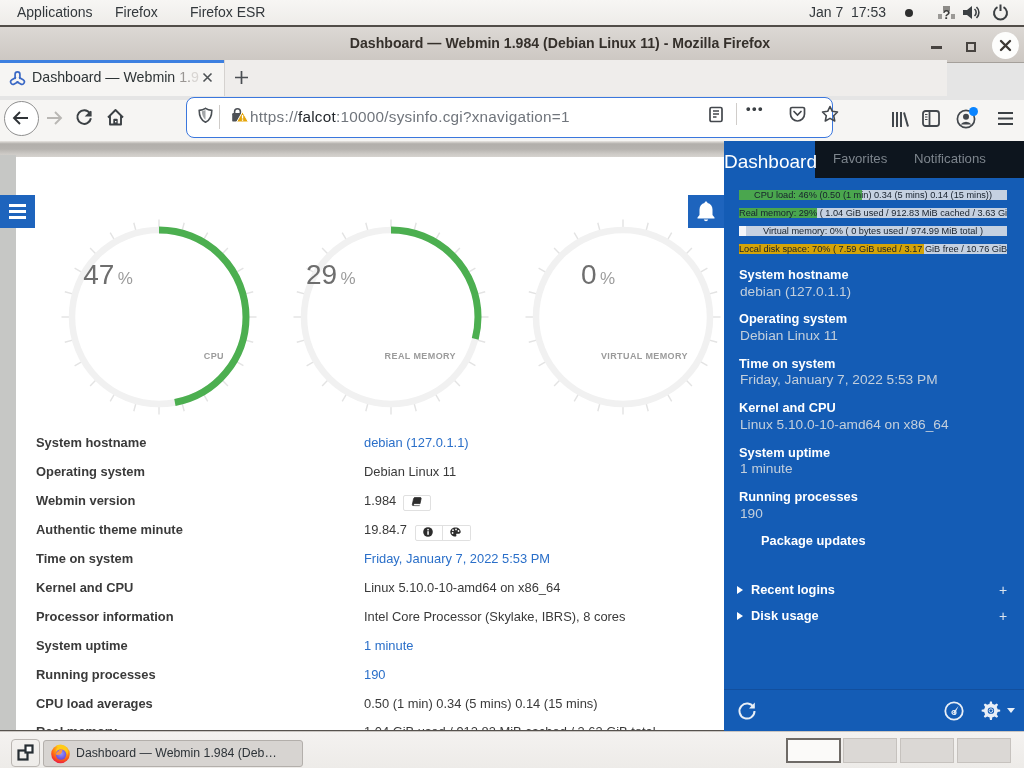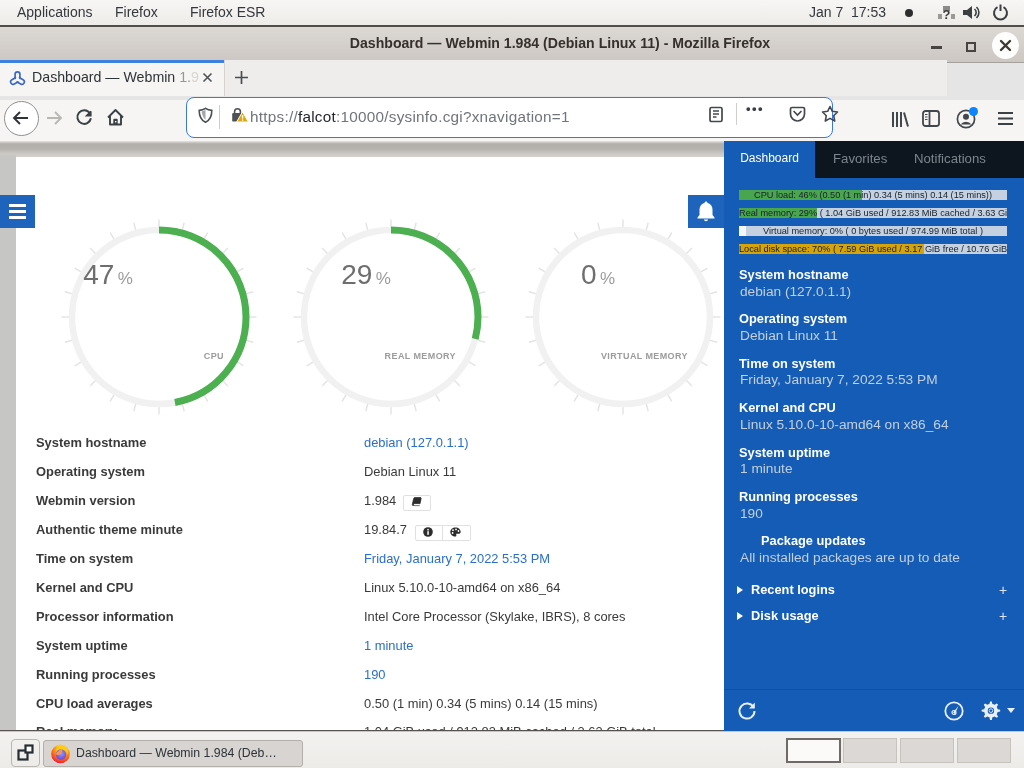--- a/index.html
+++ b/index.html
@@ -29,21 +29,21 @@
 #hambtn{left:0;top:54px;width:35px;height:33px;background:#1e64bd;}
 #bellbtn{left:688px;top:54px;width:36px;height:33px;background:#1e64bd;}
 
 .trow{position:absolute;left:0;width:724px;height:29px;}
 .tl{position:absolute;left:36px;top:7px;font-size:12.9px;font-weight:bold;color:#3a3a3a;white-space:nowrap;}
 .tv{position:absolute;left:364px;top:7px;font-size:12.9px;color:#3a3a3a;white-space:nowrap;}
 .lnk{color:#2a6fc9;}
 
 #sidebar{left:724px;top:0;width:300px;height:590px;background:#145cb5;}
 #sbtabs{left:0;top:0;width:300px;height:37px;background:#0d151e;}
-#sbtab1{left:0;top:0;width:91px;height:37px;background:#145cb5;color:#fff;font-size:12px;}
+#sbtab1{left:0;top:0;width:91px;height:37px;background:#145cb5;color:#fff;font-size:19px;}
 .sbtabtx{position:absolute;top:10px;width:100%;text-align:center;}
 .sbtab{position:absolute;top:10px;font-size:13.2px;color:#7d858d;}
 .pbar{position:absolute;left:15px;width:268px;height:10px;background:#c5d1e1;font-size:9.2px;line-height:10.4px;color:#16202c;white-space:nowrap;overflow:hidden;}
 .pfill{position:absolute;left:0;top:0;height:10px;}
 .ptx{position:absolute;top:0;left:0;width:268px;text-align:center;}
 .sh{position:absolute;left:15px;font-size:12.8px;font-weight:bold;color:#fff;white-space:nowrap;}
 .sv{position:absolute;left:16px;font-size:13.7px;color:#c3cfdc;white-space:nowrap;}
 .plus{position:absolute;left:275px;font-size:14px;color:#dde5ee;}
 #sbfoot{left:0;top:548px;width:300px;height:42px;border-top:1px solid #124f9e;}
 
@@ -240,21 +240,21 @@
           <line x1="-85.5" y1="22.9" x2="-94.2" y2="25.2" stroke="#e3e3e3" stroke-width="1.4"></line>
           <line x1="-88.5" y1="0.0" x2="-97.5" y2="0.0" stroke="#e3e3e3" stroke-width="1.4"></line>
           <line x1="-85.5" y1="-22.9" x2="-94.2" y2="-25.2" stroke="#e3e3e3" stroke-width="1.4"></line>
           <line x1="-76.6" y1="-44.3" x2="-84.4" y2="-48.8" stroke="#e3e3e3" stroke-width="1.4"></line>
           <line x1="-62.6" y1="-62.6" x2="-68.9" y2="-68.9" stroke="#e3e3e3" stroke-width="1.4"></line>
           <line x1="-44.3" y1="-76.6" x2="-48.8" y2="-84.4" stroke="#e3e3e3" stroke-width="1.4"></line>
           <line x1="-22.9" y1="-85.5" x2="-25.2" y2="-94.2" stroke="#e3e3e3" stroke-width="1.4"></line>
           <circle cx="0" cy="0" r="87" fill="none" stroke="#f1f1f1" stroke-width="6.5"></circle>
           <circle cx="0" cy="0" r="87" fill="none" stroke="#4caf50" stroke-width="7" stroke-dasharray="158.5 546.6" transform="rotate(-90)"></circle>
         </svg>
-        <div class="abs" style="left:306px;top:117px;width:120px;height:36px;text-align:center;line-height:34px;"><span class="pct">29</span><span class="pctp"> %</span></div>
+        <div class="abs" style="left:306px;top:117px;width:120px;height:36px;line-height:34px;"><span class="pct">29</span><span class="pctp"> %</span></div>
         <div class="abs glabel" style="left:306px;top:210px;width:150px;text-align:right;">REAL MEMORY</div>
         <svg class="abs" style="left:513px;top:66px;" width="220" height="220" viewBox="-110 -110 220 220">
           <line x1="0.0" y1="-88.5" x2="0.0" y2="-97.5" stroke="#e3e3e3" stroke-width="1.4"></line>
           <line x1="22.9" y1="-85.5" x2="25.2" y2="-94.2" stroke="#e3e3e3" stroke-width="1.4"></line>
           <line x1="44.2" y1="-76.6" x2="48.7" y2="-84.4" stroke="#e3e3e3" stroke-width="1.4"></line>
           <line x1="62.6" y1="-62.6" x2="68.9" y2="-68.9" stroke="#e3e3e3" stroke-width="1.4"></line>
           <line x1="76.6" y1="-44.3" x2="84.4" y2="-48.8" stroke="#e3e3e3" stroke-width="1.4"></line>
           <line x1="85.5" y1="-22.9" x2="94.2" y2="-25.2" stroke="#e3e3e3" stroke-width="1.4"></line>
           <line x1="88.5" y1="-0.0" x2="97.5" y2="-0.0" stroke="#e3e3e3" stroke-width="1.4"></line>
           <line x1="85.5" y1="22.9" x2="94.2" y2="25.2" stroke="#e3e3e3" stroke-width="1.4"></line>
@@ -375,21 +375,20 @@
       <div class="sv" style="top:187px;">Debian Linux 11</div>
       <div class="sh" style="top:214.8px;">Time on system</div>
       <div class="sv" style="top:231.4px;">Friday, January 7, 2022 5:53 PM</div>
       <div class="sh" style="top:259.2px;">Kernel and CPU</div>
       <div class="sv" style="top:275.8px;">Linux 5.10.0-10-amd64 on x86_64</div>
       <div class="sh" style="top:303.6px;">System uptime</div>
       <div class="sv" style="top:320.2px;">1 minute</div>
       <div class="sh" style="top:348px;">Running processes</div>
       <div class="sv" style="top:364.6px;">190</div>
       <div class="sh" style="top:392.4px;padding-left:22px;">Package updates</div>
-      <div class="sv" style="top:409px;">All installed packages are up to date</div>
       <span class="abs" style="left:13px;top:444.5px;width:0;height:0;border-left:6px solid #fff;border-top:4.5px solid transparent;border-bottom:4.5px solid transparent;"></span>
       <div class="sh" style="left:27px;top:440.5px;">Recent logins</div>
       <div class="plus" style="top:440.5px;">+</div>
       <span class="abs" style="left:13px;top:470.5px;width:0;height:0;border-left:6px solid #fff;border-top:4.5px solid transparent;border-bottom:4.5px solid transparent;"></span>
       <div class="sh" style="left:27px;top:466.5px;">Disk usage</div>
       <div class="plus" style="top:466.5px;">+</div>
     </div>
     <div class="abs" id="sbfoot">
       <svg class="abs" style="left:13px;top:11px;" width="20" height="20" viewBox="0 0 20 20">
         <path d="M16.6 6.5 A 7.5 7.5 0 1 0 17.5 10" fill="none" stroke="#e9eff7" stroke-width="2"></path>

